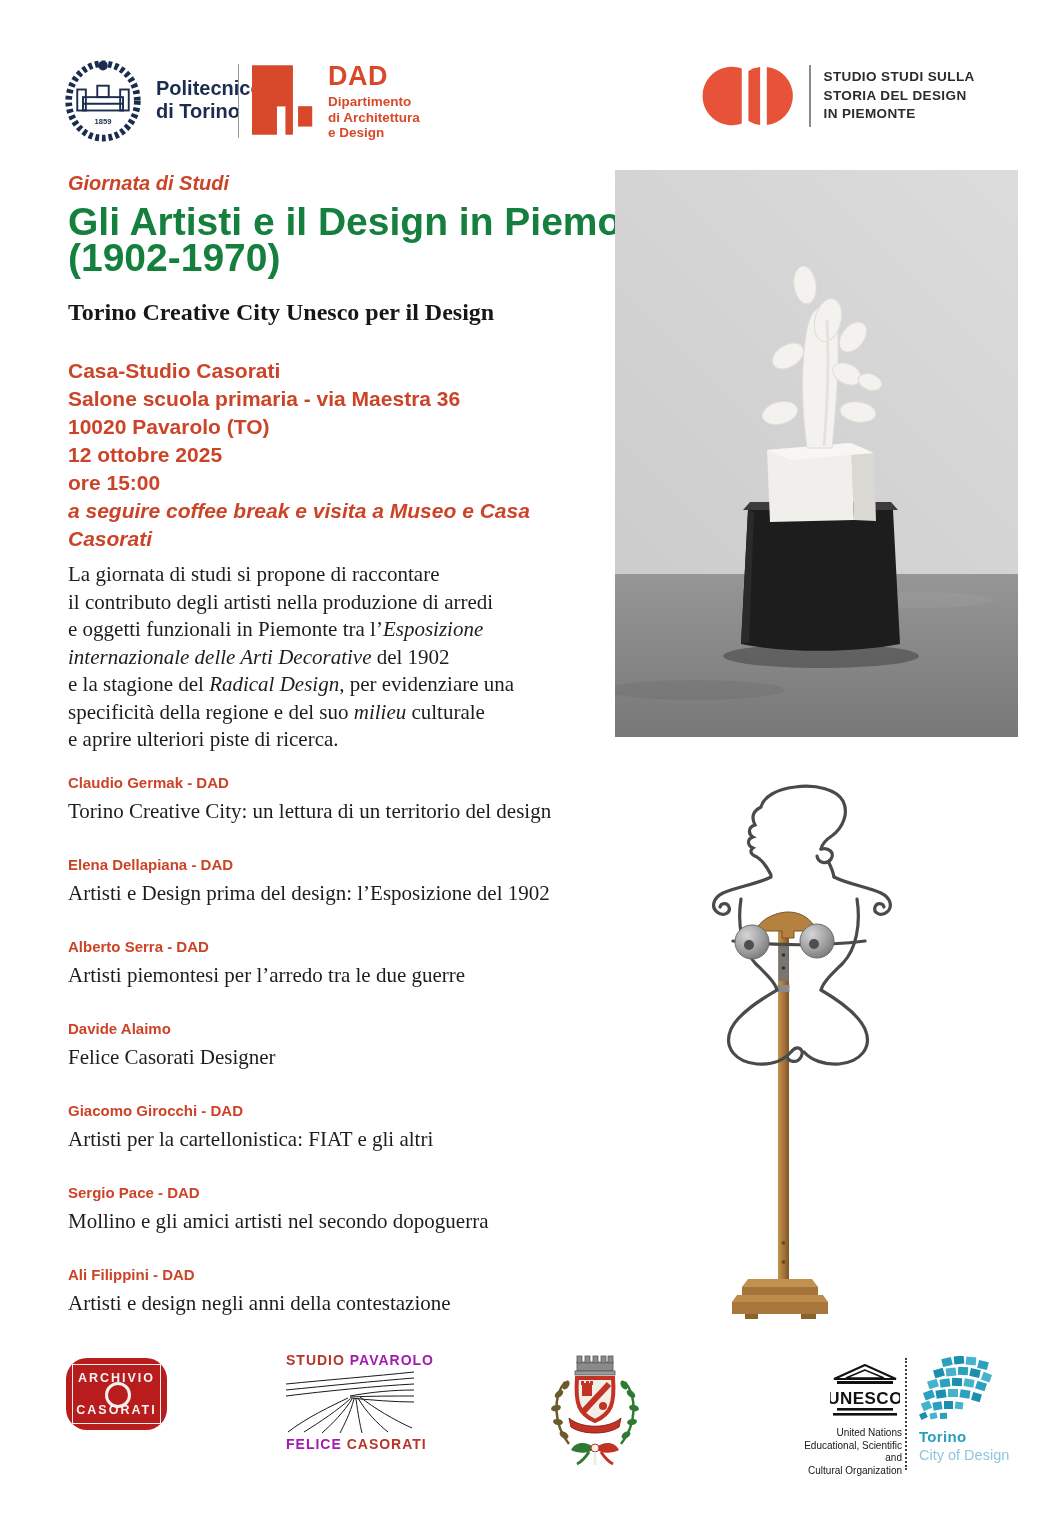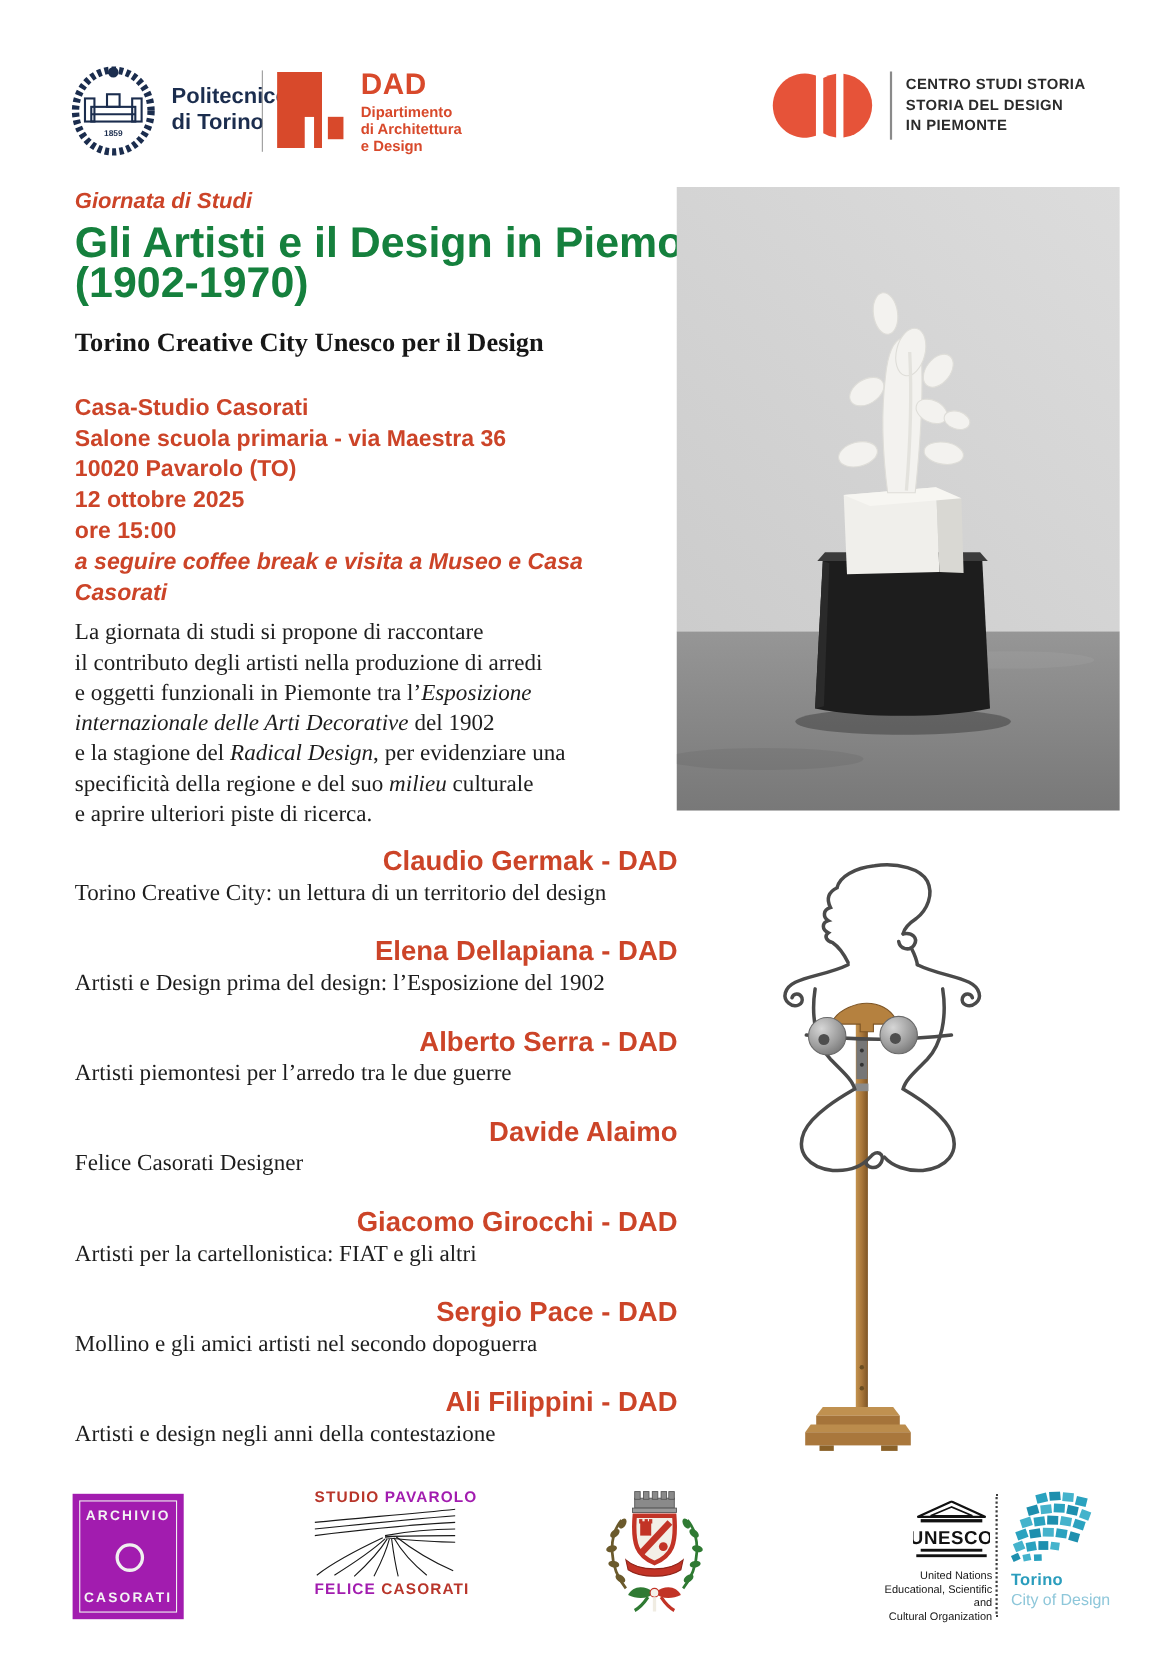--- a/index.html
+++ b/index.html
@@ -23,29 +23,29 @@
 
   
   #kicker{left:68px;top:172px;font-style:italic;font-weight:bold;font-size:20px;color:#cc4428;}
   #main-title{left:68px;top:204px;font-weight:bold;font-size:39px;line-height:36px;color:#15803d;}
   #subtitle{left:68px;top:299px;font-weight:bold;font-size:24px;color:#171717;}
   #event{left:68px;top:357px;font-weight:bold;font-size:21px;line-height:28px;color:#cc4428;}
   #event .note{font-style:italic;}
   #desc{left:68px;top:561px;font-size:21px;line-height:27.5px;color:#1d1d1d;}
   #speakers{left:68px;top:769px;width:548px;}
   .speaker{margin-bottom:26px;}
-  .speaker-name{font-weight:bold;font-size:25px;line-height:28px;color:#cc4428;text-align:right;}
+  .speaker-name{font-weight:bold;font-size:15px;line-height:28px;color:#cc4428;}
   .speaker-line{font-family:"Liberation Serif",serif;font-size:21px;line-height:28px;color:#1d1d1d;}
 
   
   #photo1{left:615px;top:170px;width:403px;height:567px;}
   #photo2{left:645px;top:765px;width:350px;height:556px;}
 
   
-  #archivio{left:66px;top:1358px;width:101px;height:114px;background:#a21caf;}
+  #archivio{left:66px;top:1358px;width:101px;height:72px;background:#b91c1c;border-radius:21px;}
   #archivio .frame{position:absolute;left:6px;top:6px;right:6px;bottom:6px;border:1.5px solid #f0f0f0;}
   #archivio .aw{position:absolute;width:100%;text-align:center;color:#f4f4f4;font-weight:bold;font-size:12.5px;letter-spacing:2px;}
   #archivio .t1{top:13px;} #archivio .t2{bottom:13px;}
   #archivio .ring{position:absolute;left:50%;top:50%;width:20px;height:20px;margin:-12px 0 0 -12px;border:3px solid #f0f0f0;border-radius:50%;}
 
   #studio{left:286px;top:1352px;width:134px;}
   #studio .row{font-weight:bold;font-size:14px;letter-spacing:1px;white-space:nowrap;}
   #studio .red{color:#b8352a;} #studio .blk{color:#a21caf;}
   #studio svg{display:block;margin:2px 0;}
 
@@ -98,21 +98,21 @@
 </div>
 
 <div class="abs" id="centro">
   <svg width="96" height="72" viewBox="0 0 115 78">
     <path d="M 50 6.1 A 35 35 0 1 0 50 71.9 Z" fill="#e65339"></path>
     <path d="M 58 9 A 35 35 0 0 1 72 4.2 L 72 73.8 A 35 35 0 0 1 58 69 Z" fill="#e65339"></path>
     <path d="M 80 4.2 A 35 35 0 0 1 80 73.8 Z" fill="#e65339"></path>
   </svg>
   <div class="vline"></div>
   <div class="ctext" id="centro-lines">
-      <div>CENTRO STUDI STORIA</div>
+      <div>STUDIO STUDI SULLA</div>
       <div>STORIA DEL DESIGN</div>
       <div>IN PIEMONTE</div>
     </div>
 </div>
 
 <div class="abs" id="kicker">Giornata di Studi</div>
 <div class="abs" id="main-title">
   <div>Gli Artisti e il Design in Piemonte</div>
   <div>(1902-1970)</div>
 </div>

